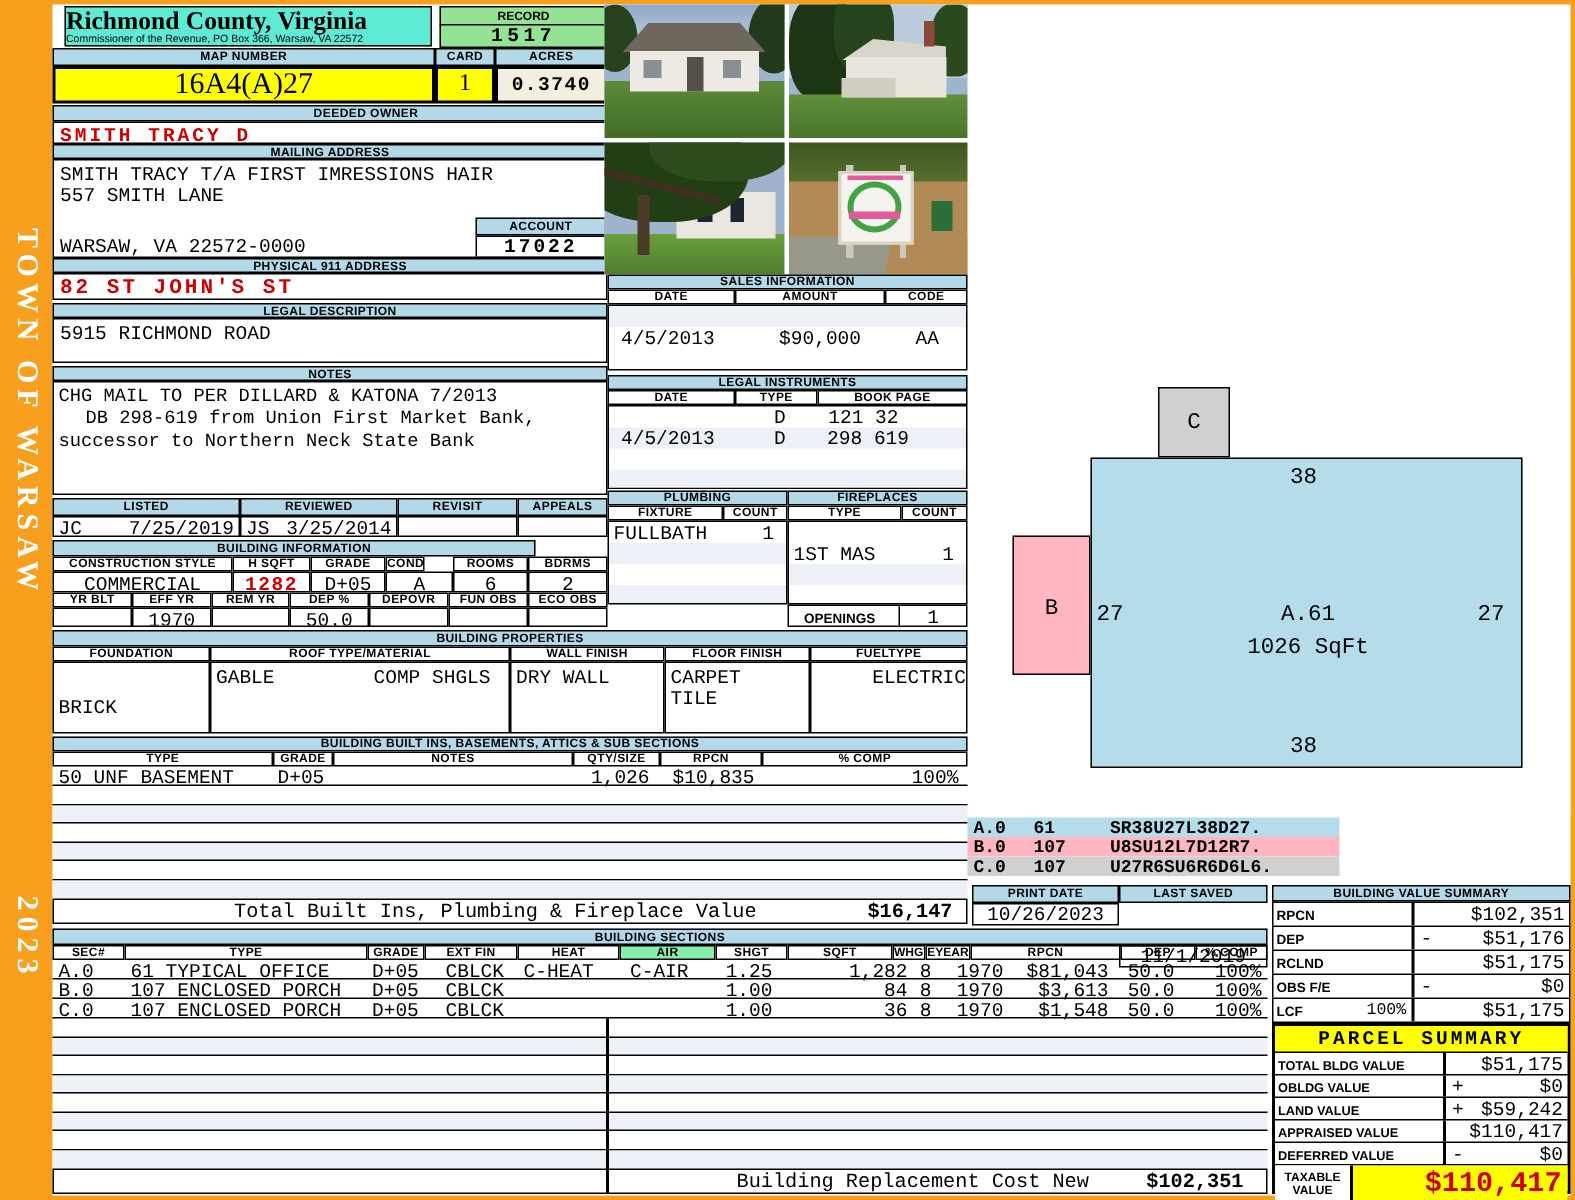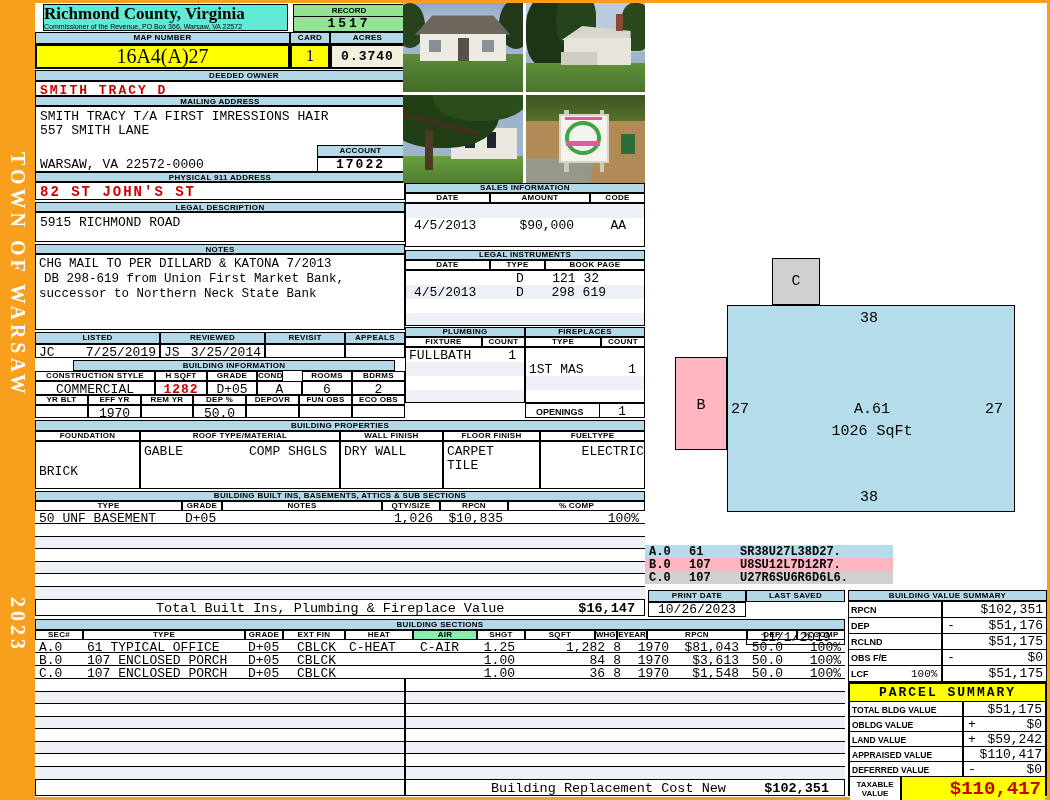--- a/index.html
+++ b/index.html
@@ -60,38 +60,38 @@
       <div class="abs cell v13 b ctr" style="left:281px;top:50px;width:87px;height:15px;letter-spacing:2px;line-height:13px;">17022</div>
     </div>
     <div class="abs hdr" style="left:0;top:169px;width:370px;height:10px;line-height:9px;">PHYSICAL 911 ADDRESS</div>
     <div class="abs cell red" style="left:0;top:179px;width:370px;height:18px;font:bold 14px 'Liberation Mono','DejaVu Sans Mono',monospace;padding:1px 0 0 4px;letter-spacing:2px;">82 ST JOHN'S ST</div>
     <div class="abs hdr" style="left:0;top:199px;width:370px;height:10px;line-height:9px;">LEGAL DESCRIPTION</div>
     <div class="abs cell v13" style="left:0;top:209px;width:370px;height:30px;padding:2px 0 0 4px;">5915 RICHMOND ROAD</div>
 
     <div class="abs hdr" style="left:0;top:241px;width:370px;height:10px;line-height:9px;">NOTES</div>
     <div class="abs cell" style="left:0;top:251px;width:370px;height:76px;">
       <div class="v12" style="position:absolute;left:3px;top:2px;">CHG MAIL TO PER DILLARD &amp; KATONA 7/2013</div>
-      <div class="v12" style="position:absolute;left:8px;top:17px;">DB 298-619 from Union First Market Bank,</div>
+      <div class="v12" style="position:absolute;left:21px;top:17px;">DB 298-619 from Union First Market Bank,</div>
       <div class="v12" style="position:absolute;left:3px;top:32px;">successor to Northern Neck State Bank</div>
     </div>
 
     <div class="abs hdr" style="left:0;top:329px;width:125px;height:12px;line-height:10px;">LISTED</div>
     <div class="abs hdr" style="left:125px;top:329px;width:105px;height:12px;line-height:10px;">REVIEWED</div>
     <div class="abs hdr" style="left:230px;top:329px;width:80px;height:12px;line-height:10px;">REVISIT</div>
     <div class="abs hdr" style="left:310px;top:329px;width:60px;height:12px;line-height:10px;">APPEALS</div>
     <div class="abs cell v13" style="left:0;top:341px;width:125px;height:14px;display:flex;justify-content:space-between;padding:0 3px;">
       <span>JC</span><span>7/25/2019</span>
     </div>
     <div class="abs cell v13" style="left:125px;top:341px;width:105px;height:14px;display:flex;justify-content:space-between;padding:0 3px;">
       <span>JS</span><span>3/25/2014</span>
     </div>
     <div class="abs cell" style="left:230px;top:341px;width:80px;height:14px;"></div>
     <div class="abs cell" style="left:310px;top:341px;width:60px;height:14px;"></div>
 
-    <div class="abs hdr" style="left:0;top:357px;width:322px;height:11px;line-height:9px;margin-left:38px;">BUILDING INFORMATION</div>
+    <div class="abs hdr" style="left:0;top:357px;width:322px;height:11px;line-height:9px;">BUILDING INFORMATION</div>
     <div class="abs hdr" style="left:0;top:368px;width:120px;height:10px;line-height:8px;background:#fff;">CONSTRUCTION STYLE</div>
     <div class="abs hdr" style="left:120px;top:368px;width:52px;height:10px;line-height:8px;background:#fff;">H SQFT</div>
     <div class="abs hdr" style="left:172px;top:368px;width:50px;height:10px;line-height:8px;background:#fff;">GRADE</div>
     <div class="abs hdr" style="left:222px;top:368px;width:26px;height:10px;line-height:8px;background:#fff;">COND</div>
     <div class="abs hdr" style="left:267px;top:368px;width:50px;height:10px;line-height:8px;background:#fff;">ROOMS</div>
     <div class="abs hdr" style="left:317px;top:368px;width:53px;height:10px;line-height:8px;background:#fff;">BDRMS</div>
     <div class="abs cell v13 ctr" style="left:0;top:378px;width:120px;height:14px;">COMMERCIAL</div>
     <div class="abs cell v13 ctr red" style="left:120px;top:378px;width:52px;height:14px;letter-spacing:1px;">1282</div>
     <div class="abs cell v13 ctr" style="left:172px;top:378px;width:50px;height:14px;">D+05</div>
     <div class="abs cell v13 ctr" style="left:222px;top:378px;width:45px;height:14px;">A</div>

